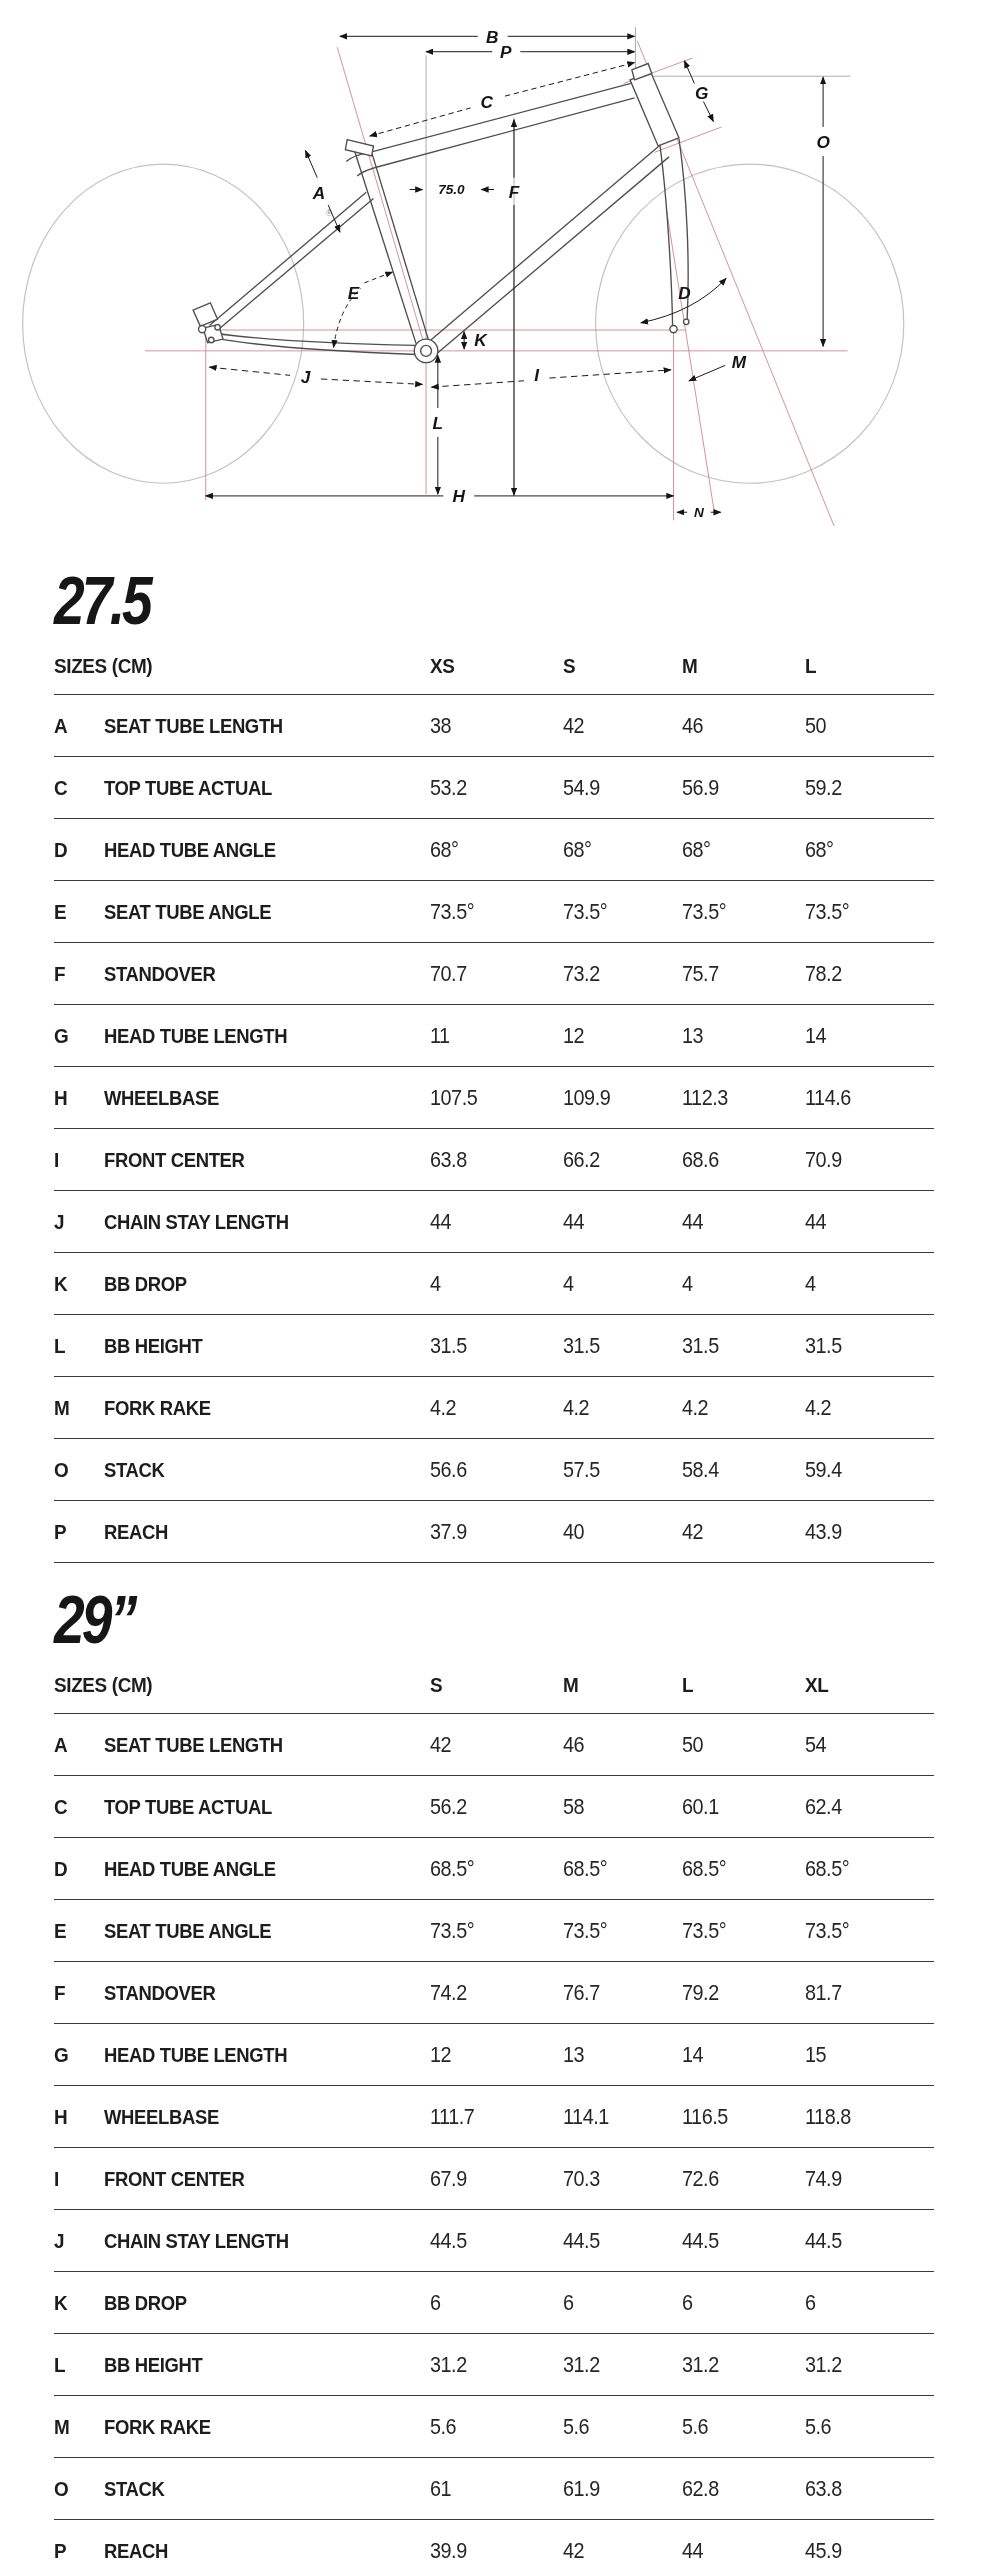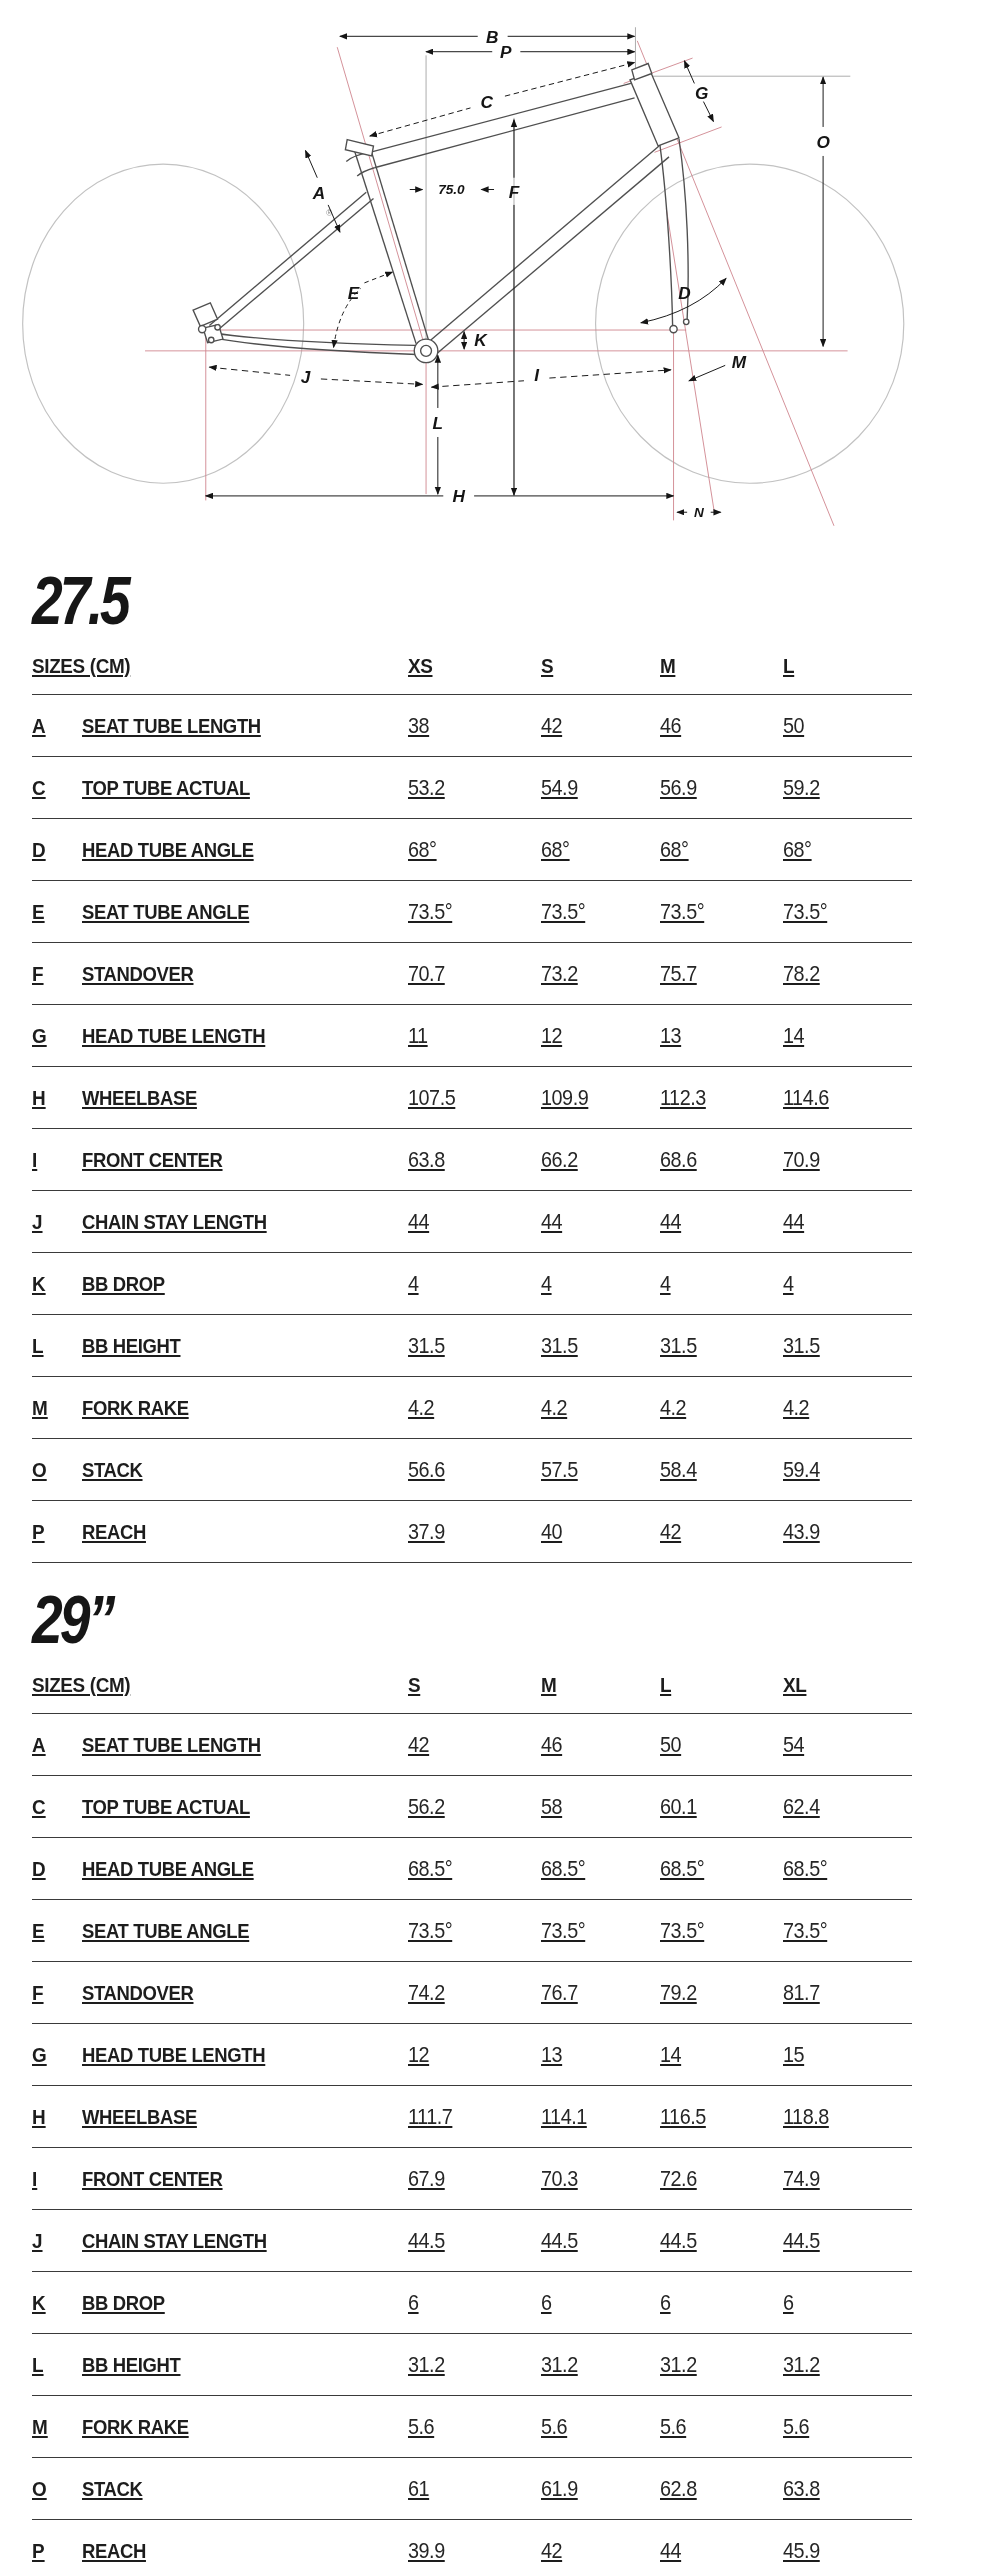--- a/index.html
+++ b/index.html
@@ -12,35 +12,34 @@
   svg text.dim-label{
     font-family:"Liberation Sans",sans-serif;
     font-style:italic;font-weight:bold;font-size:19px;fill:#151515;
   }
   svg text.dim-label-small{
     font-family:"Liberation Sans",sans-serif;
     font-style:italic;font-weight:bold;font-size:15px;fill:#151515;
   }
   svg text.reg-mark{font-family:"Liberation Sans",sans-serif;font-size:9px;fill:#8a8a8a;font-style:normal;}
 
-  .section{margin-left:32px;width:880px;}
+  .section{margin-left:54px;width:880px;}
   .size-title{
     margin-top:20px;height:73px;line-height:73px;
     font-size:69px;font-weight:bold;font-style:italic;
     letter-spacing:-3.6px;transform:scaleX(0.80);transform-origin:left center;
     color:#161616;white-space:nowrap;
   }
   .geo-table{width:880px;}
   .g-row{
     display:grid;
     grid-template-columns:50px 326px 133px 119px 123px 1fr;
     align-items:center;
     height:61px;
     border-bottom:1.8px solid #3a3a3a;
-    text-decoration:underline;
   }
   .g-row.g-header{height:57px;border-bottom:1.8px solid #3a3a3a;}
   .g-sizes-label{
     grid-column:1 / span 2;
     font-weight:bold;font-size:21px;letter-spacing:-0.4px;
     transform:scaleX(0.9);transform-origin:left center;white-space:nowrap;
   }
   .g-col-head{
     font-weight:bold;font-size:21px;letter-spacing:-0.4px;
     transform:scaleX(0.9);transform-origin:left center;

